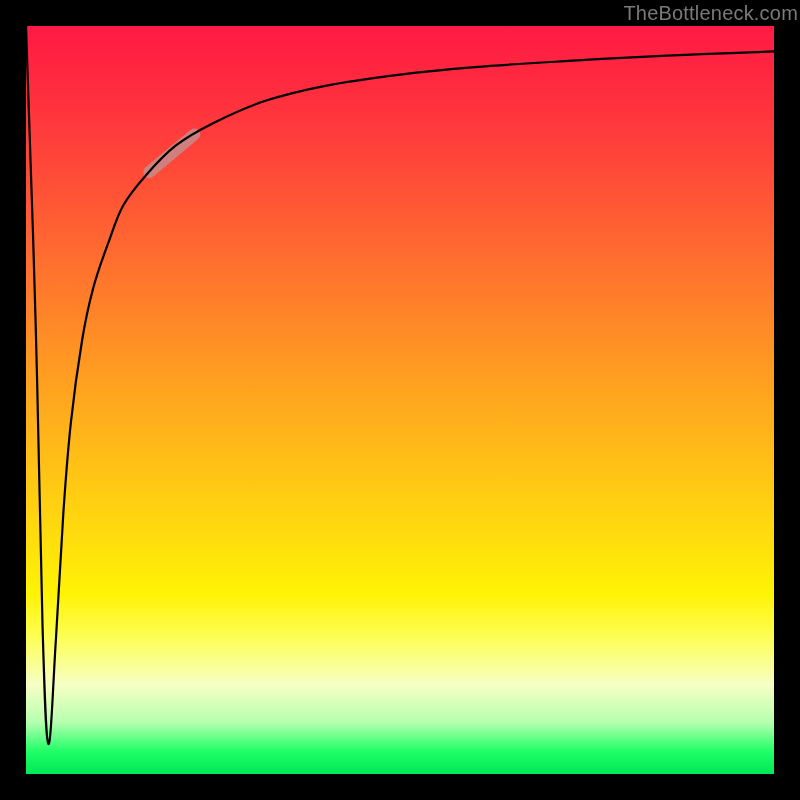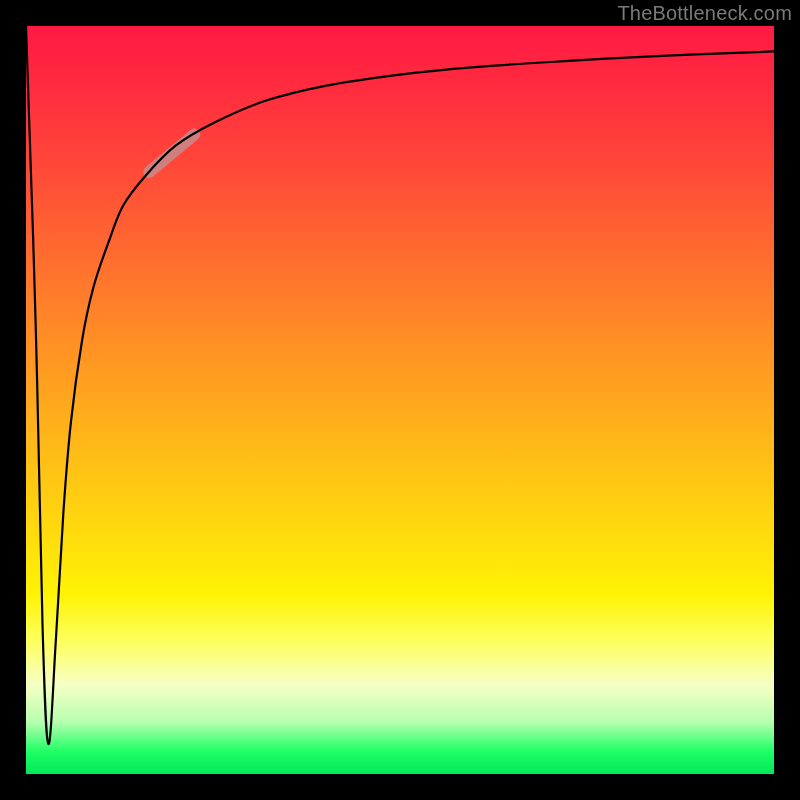--- a/index.html
+++ b/index.html
@@ -7,21 +7,21 @@
     width: 800px;
     height: 800px;
     background: #000;
     position: relative;
     font-family: Arial, Helvetica, sans-serif;
     overflow: hidden;
   }
   .attribution {
     position: absolute;
     top: 2px;
-    right: 8px;
+    right: 2px;
     color: #7a7a7a;
     font-size: 20px;
     font-weight: 500;
     letter-spacing: 0.2px;
   }
   .plot-area {
     position: absolute;
     left: 26px;
     top: 26px;
     width: 748px;

